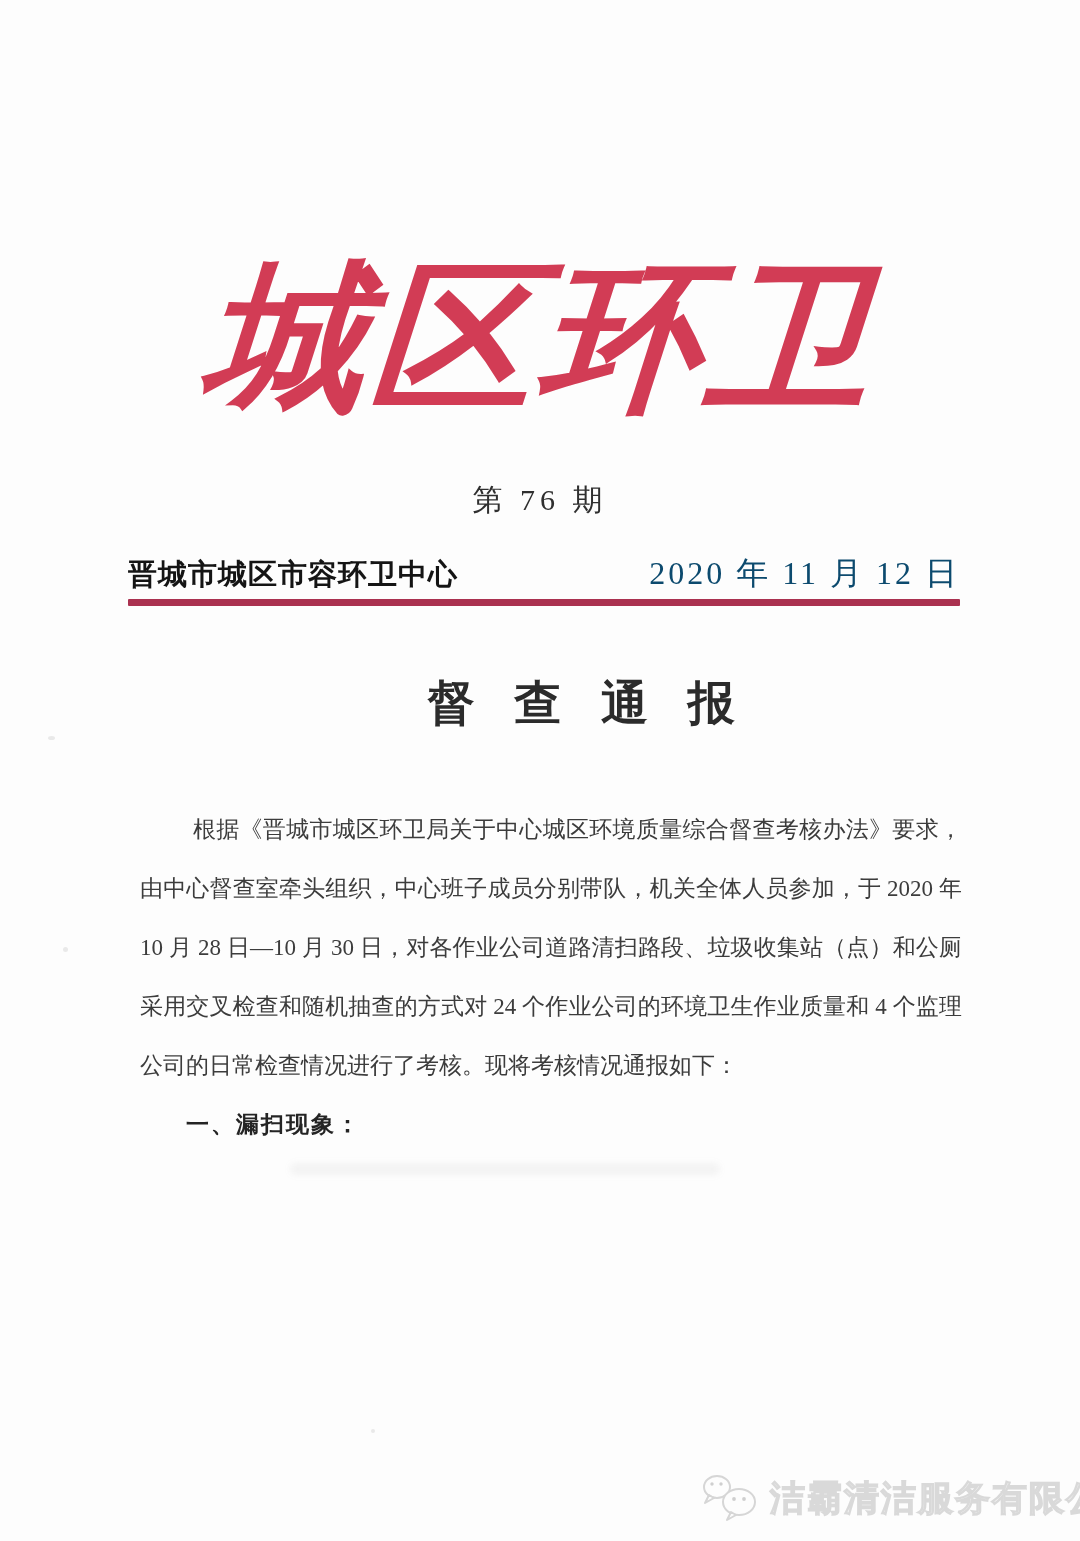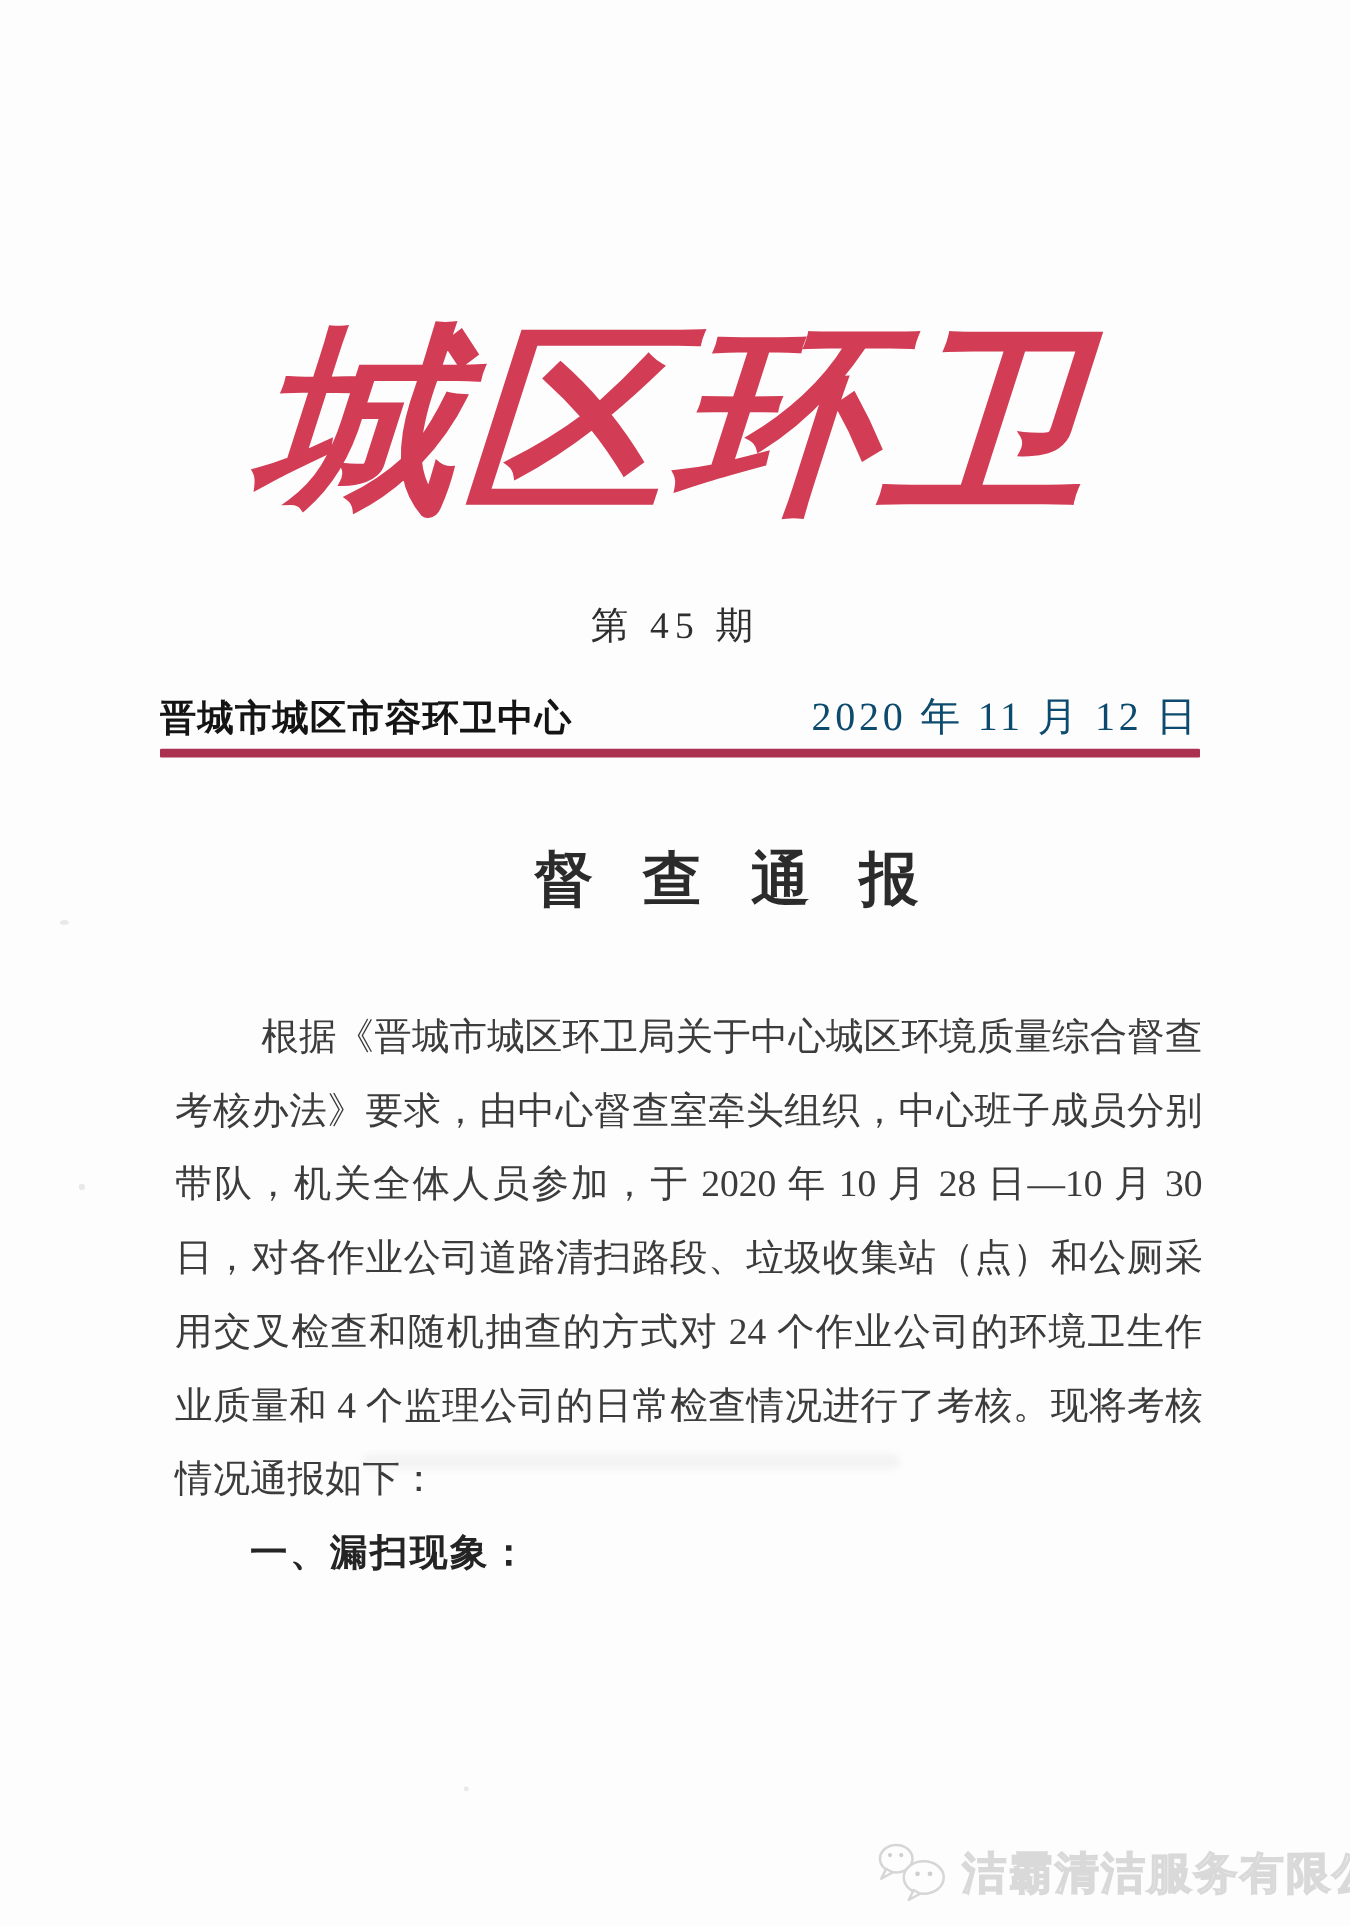--- a/index.html
+++ b/index.html
@@ -95,21 +95,21 @@
     white-space: nowrap;
     padding-left: 48px;
   }
 
   
   .body-block {
     position: absolute;
     top: 800px;
     left: 140px;
     width: 822px;
-    font-size: 30px;
+    font-size: 23px;
     line-height: 59px;
     text-align: justify;
     color: #3c3c3c;
   }
   .body-block p {
     margin: 0;
     padding: 0;
   }
   .paragraph-indent {
     text-indent: 2.3em;
@@ -166,21 +166,21 @@
     display: block;
   }
 </style>
 </head>
 <body>
 
 <div class="page">
 
   <div class="masthead">城区环卫</div>
 
-  <div class="issue-line">第 45 期</div>
+  <div class="issue-line">第 76 期</div>
 
   <div class="header-row">
     <span class="org-name">晋城市城区市容环卫中心</span>
     <span class="issue-date">2020 年 11 月 12 日</span>
   </div>
 
   <div class="red-divider"></div>
 
   <div class="notice-title">督 查 通 报</div>
 

